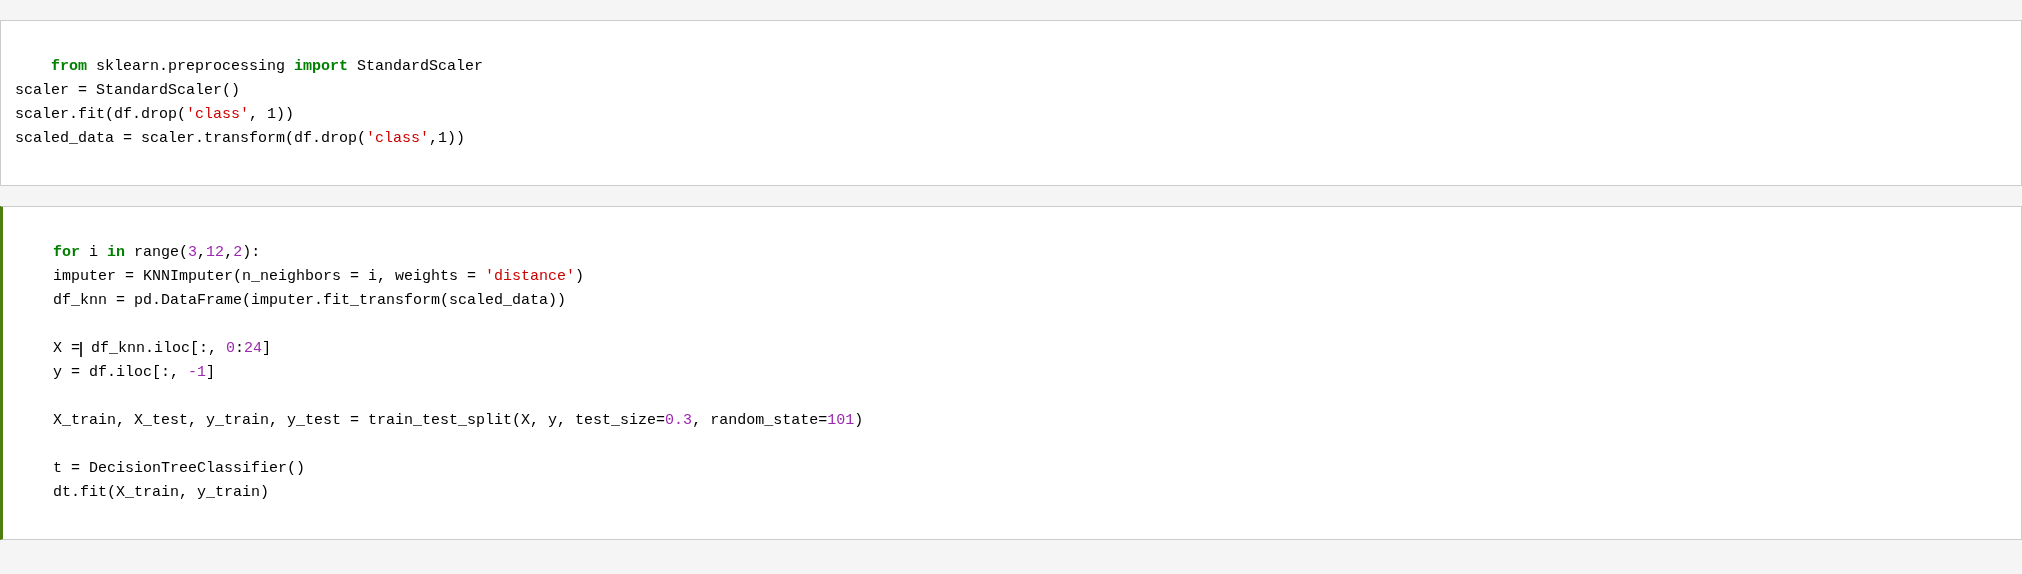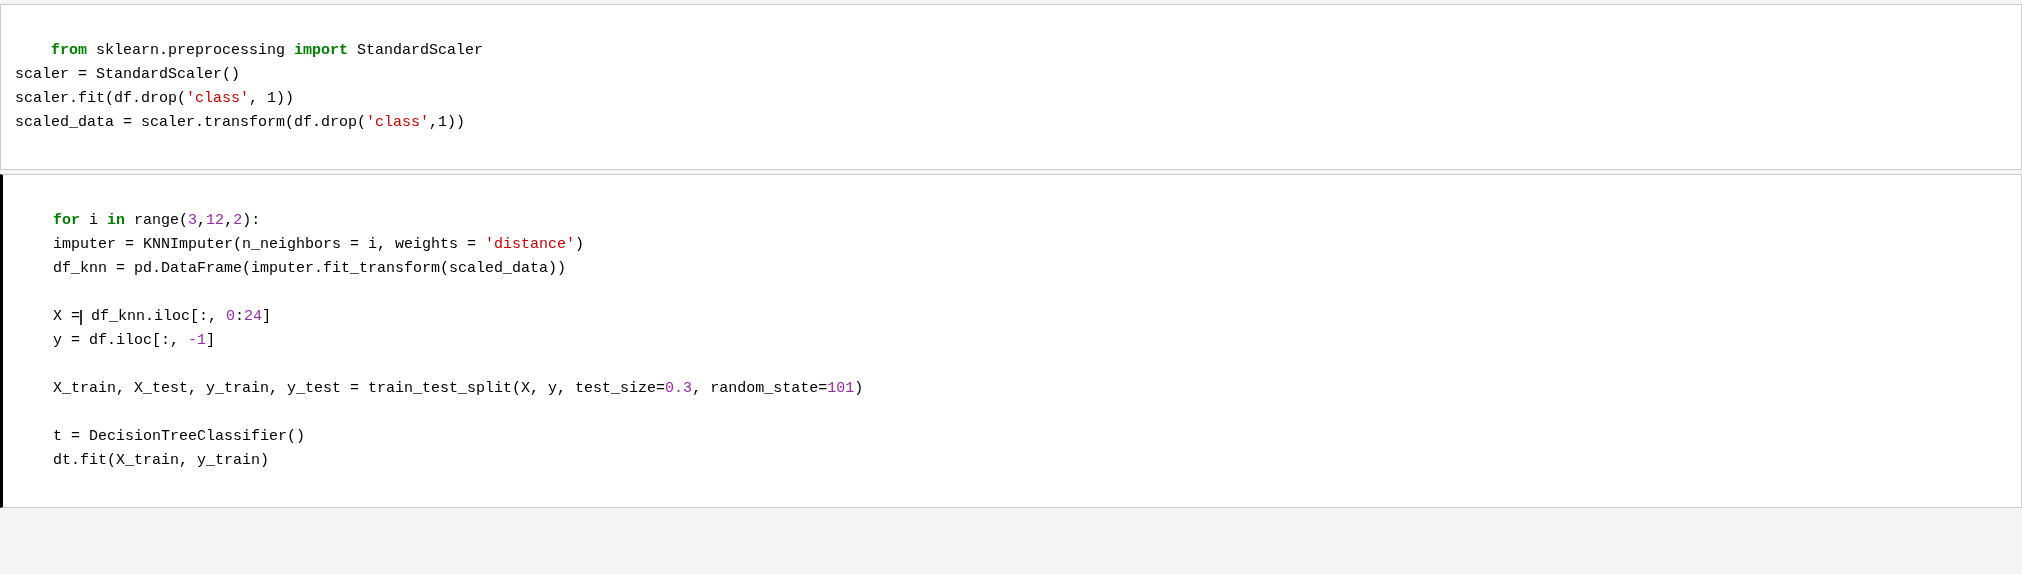--- a/index.html
+++ b/index.html
@@ -5,27 +5,27 @@
     * { margin: 0; padding: 0; box-sizing: border-box; }
     body {
       background: #f5f5f5;
       font-family: 'Courier New', Courier, monospace;
       font-size: 15px;
       line-height: 1.6;
     }
     .code-cell {
       background: #ffffff;
       border: 1px solid #cccccc;
-      margin: 4px 0;
+      margin: 20px 0;
       padding: 10px 14px;
       white-space: pre;
       overflow-x: auto;
     }
     .code-cell.active {
-      border-left: 3px solid #000000;
+      border-left: 3px solid #4d7c0f;
     }
     .kw { color: #008000; font-weight: bold; }       
     .fn { color: #000000; }                          
     .str { color: #cc0000; }                          
     .num { color: #9c27b0; }                        
     .cursor {
       display: inline-block;
       width: 2px;
       height: 1em;
       background: #333;

